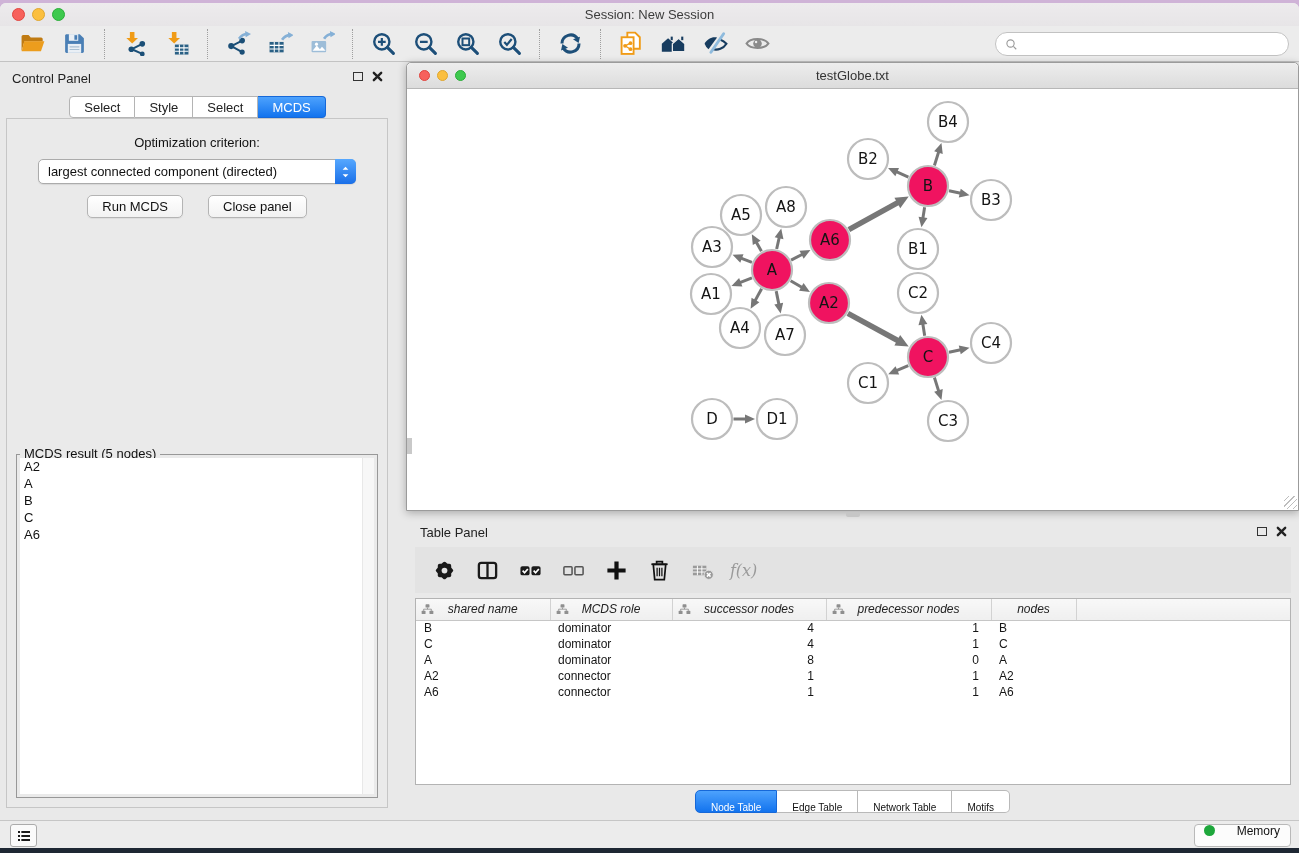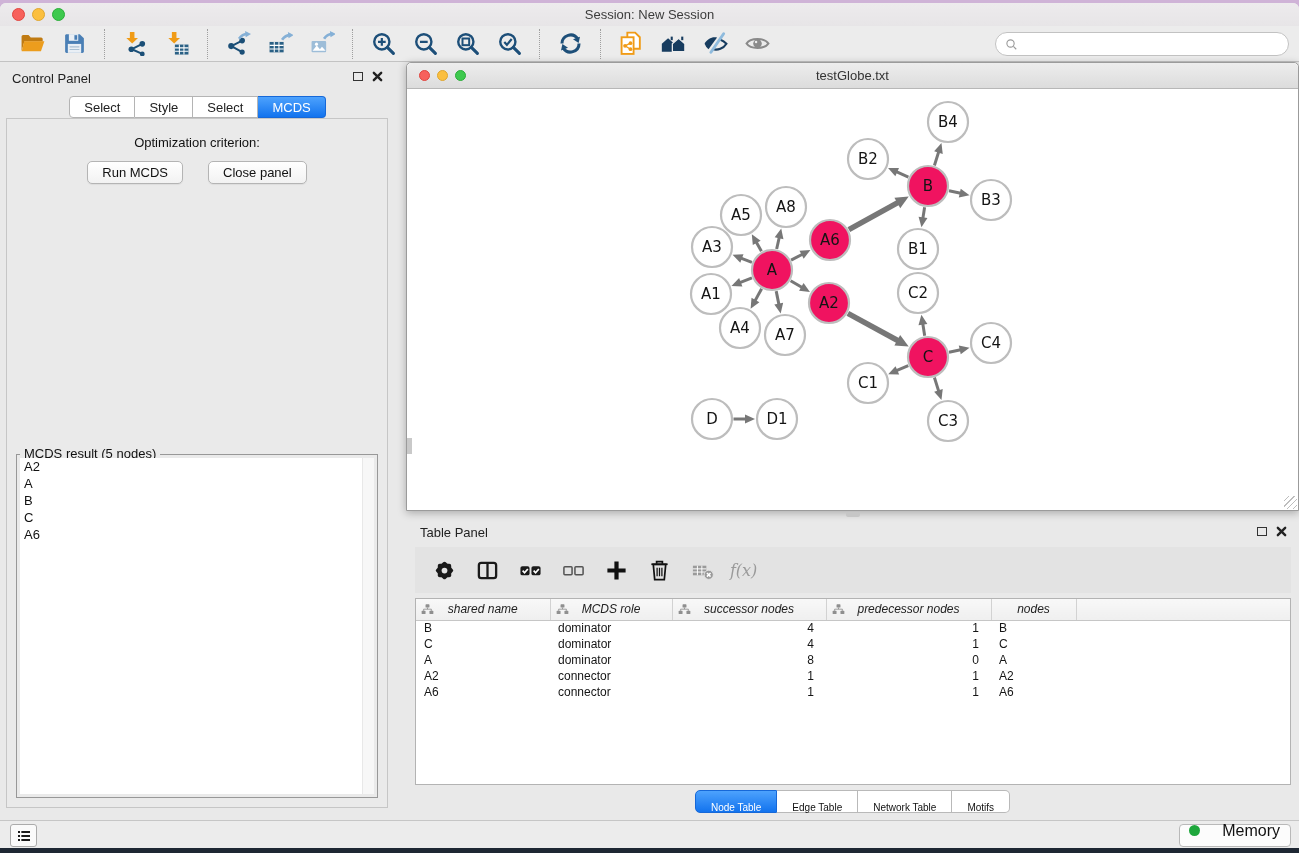--- a/index.html
+++ b/index.html
@@ -114,21 +114,21 @@
   .tp-tab:first-child { border-left:1px solid #b9b9b9; border-radius:5px 0 0 5px; }
   .tp-tab:last-child { border-radius:0 5px 5px 0; }
   .tp-tab.active { background:linear-gradient(#4da2fd,#1273ee); border-color:#1668d8; color:#fff; }
 
   
   .statusbar { position:absolute; top:817px; left:0; right:0; height:28px; background:#ececec; border-top:1px solid #c6c6c6; }
   .sb-list { position:absolute; left:10px; top:3px; width:27px; height:23px; background:#fafafa; border:1px solid #ababab;
              border-radius:3px; display:flex; align-items:center; justify-content:center; cursor:pointer; }
   .sb-list svg { width:16px; height:16px; }
   .sb-memory { position:absolute; right:8px; top:3px; height:23px; padding:0 10px 10px 9px; background:#fcfcfc;
-               border:1px solid #b9b9b9; border-radius:4px; display:flex; align-items:center; gap:22px; font-size:16px;
+               border:1px solid #b9b9b9; border-radius:4px; display:flex; align-items:center; gap:22px; font-size:12px;
                color:#111; cursor:pointer; font-family:inherit; }
   .sb-memory .dot { width:11px; height:11px; border-radius:50%; background:#1ea73c; }
 </style>
 </head>
 <body>
 
 <div class="screen">
   <div class="desktop-top"></div>
 
   <div class="app-window">
@@ -313,20 +313,29 @@
           </span>
         </div>
         <div class="cp-tabs">
             <div class="cp-tab">Select</div>
             <div class="cp-tab">Style</div>
             <div class="cp-tab">Select</div>
             <div class="cp-tab active">MCDS</div>
           </div>
         <div class="cp-body">
           <div class="opt-label">Optimization criterion:</div>
+          <div class="dropdown">
+            <span class="dd-value">largest connected component (directed)</span>
+            <span class="dd-stepper">
+              <svg viewBox="0 0 16 20" fill="#fff">
+                  <path d="M8 2.5l4.2 4.4H3.8z"></path>
+                  <path d="M8 17.5l4.2-4.4H3.8z"></path>
+                </svg>
+            </span>
+          </div>
           <div class="btn-row">
             <button class="mac-btn">Run MCDS</button>
             <button class="mac-btn">Close panel</button>
           </div>
           <div class="fieldset">
             <span class="fieldset-legend">MCDS result (5 nodes)</span>
             <div class="result-box">
               <div class="scroll-track"></div>
             <div class="result-item">A2</div>
                 <div class="result-item">A</div>

